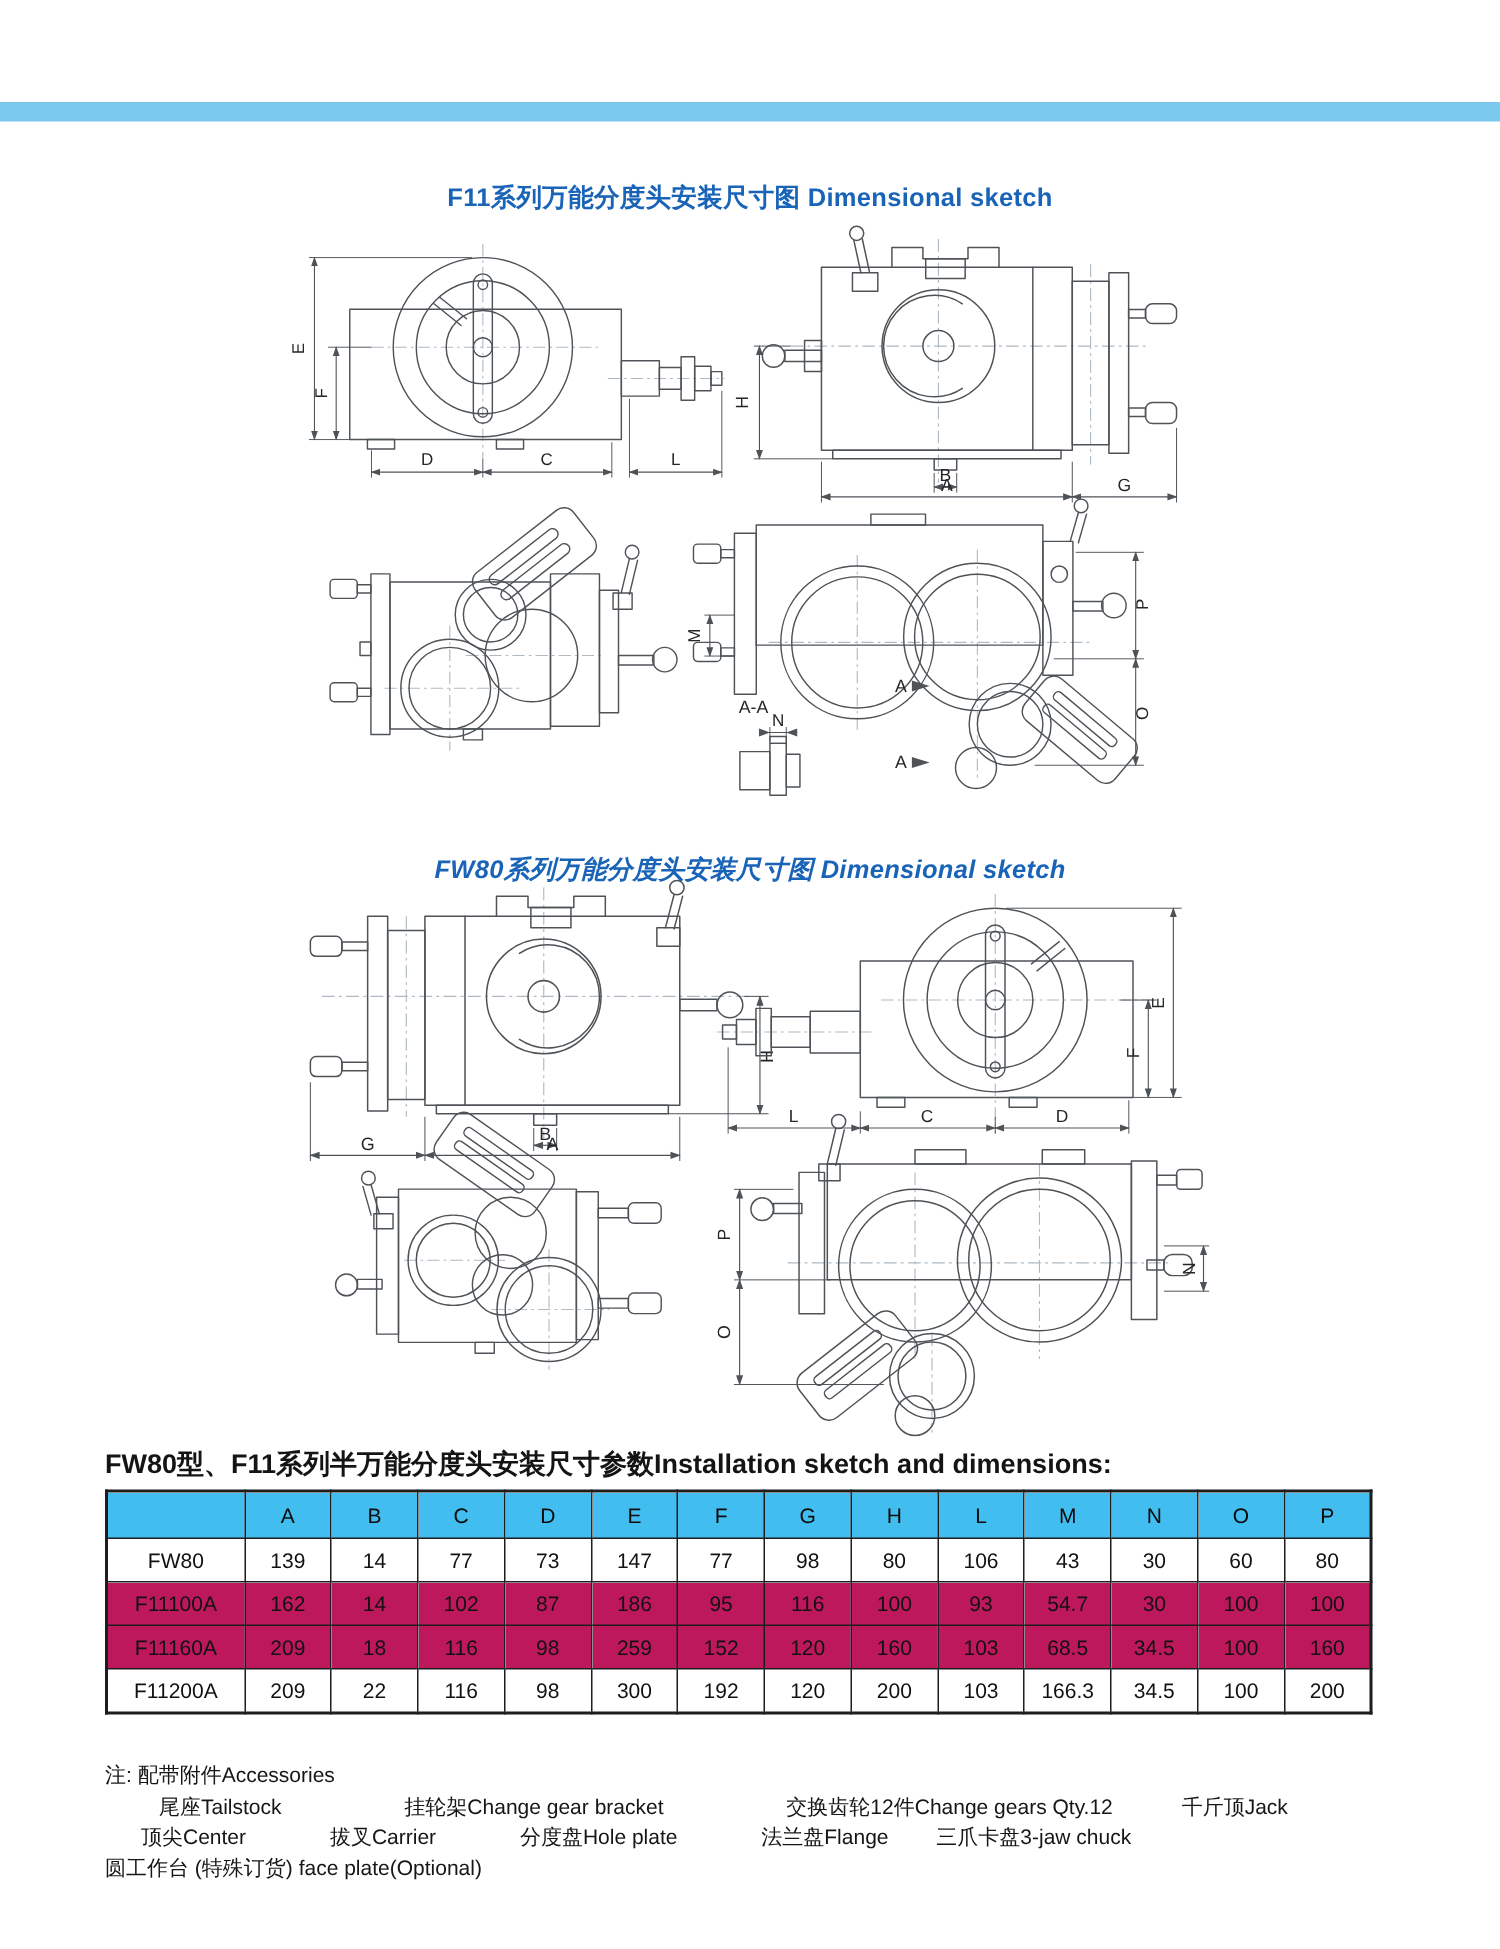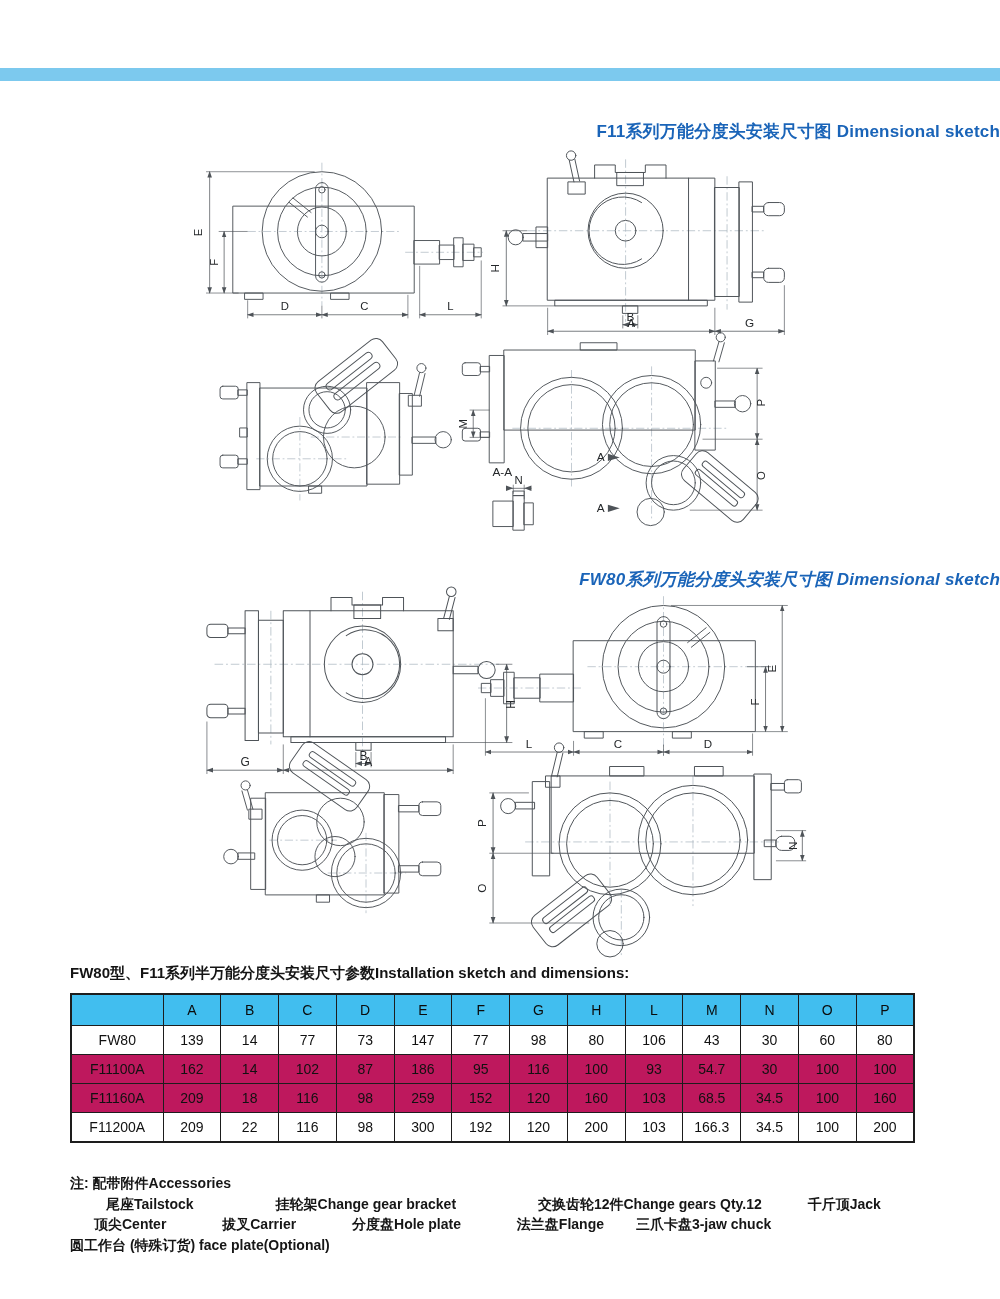--- a/index.html
+++ b/index.html
@@ -1,38 +1,38 @@
 <!DOCTYPE html>
 <html><head>
 <meta charset="utf-8">
 <style>
   html,body{margin:0;padding:0;background:#fff;}
   .page{position:relative;width:1000px;height:1299px;background:#ffffff;overflow:hidden;
         font-family:"Liberation Sans",sans-serif;color:#1b1b1b;}
   .topbar{position:absolute;left:0;top:68px;width:1000px;height:13px;background:#7CC9EE;}
-  .sec-title{position:absolute;left:0;width:1000px;text-align:right;font-size:17px;
+  .sec-title{position:absolute;left:0;width:1000px;text-align:center;font-size:17px;
              font-weight:bold;color:#1A64B8;letter-spacing:.2px;}
   #f11-title{top:120px;} #fw80-title{top:568px;font-style:italic;}
   svg.draw{position:absolute;overflow:visible;}
   .ln{fill:none;stroke:#4e5358;stroke-width:1.05;stroke-linejoin:round;stroke-linecap:round;}
   .cl{fill:none;stroke:#aeb9c2;stroke-width:.8;stroke-dasharray:9 3 2 3;}
   .dim{fill:none;stroke:#4e5358;stroke-width:.8;}
   .ext{fill:none;stroke:#4e5358;stroke-width:.7;}
   .ah{fill:#4e5358;stroke:none;}
   text.dl{font-family:"Liberation Sans",sans-serif;font-size:12.5px;fill:#24272a;text-anchor:middle;}
   text.dls{font-family:"Liberation Sans",sans-serif;font-size:13px;fill:#24272a;text-anchor:middle;}
-  .tbl-heading{position:absolute;left:70px;top:964px;font-size:15px;font-weight:600;color:#141414;}
+  .tbl-heading{position:absolute;left:70px;top:964px;font-size:18px;font-weight:600;color:#141414;}
   table.dims{position:absolute;left:70px;top:993px;width:845px;border-collapse:collapse;
              table-layout:fixed;background:#fff;border:2px solid #1d1d1d;}
   table.dims th,table.dims td{border:1px solid #1d1d1d;text-align:center;vertical-align:middle;
              font-size:14px;color:#111;padding:0;height:28px;overflow:hidden;}
   table.dims thead th{background:#41BEEF;font-weight:400;height:30px;color:#0b0b0b;}
   table.dims tr.hl td{background:#be185d;}
   .notes{position:absolute;left:70px;top:1173px;font-size:14px;color:#161616;line-height:20.5px;}
-  .notes .row{white-space:nowrap;font-weight:bold;}
+  .notes .row{white-space:nowrap;}
   .g1{display:inline-block;margin-right:42px;margin-left:36px;}
   .g2{display:inline-block;margin-right:28px;margin-left:24px;}
 </style>
 </head>
 <body>
 
 <div class="page">
 
   <div class="topbar"></div>
 

